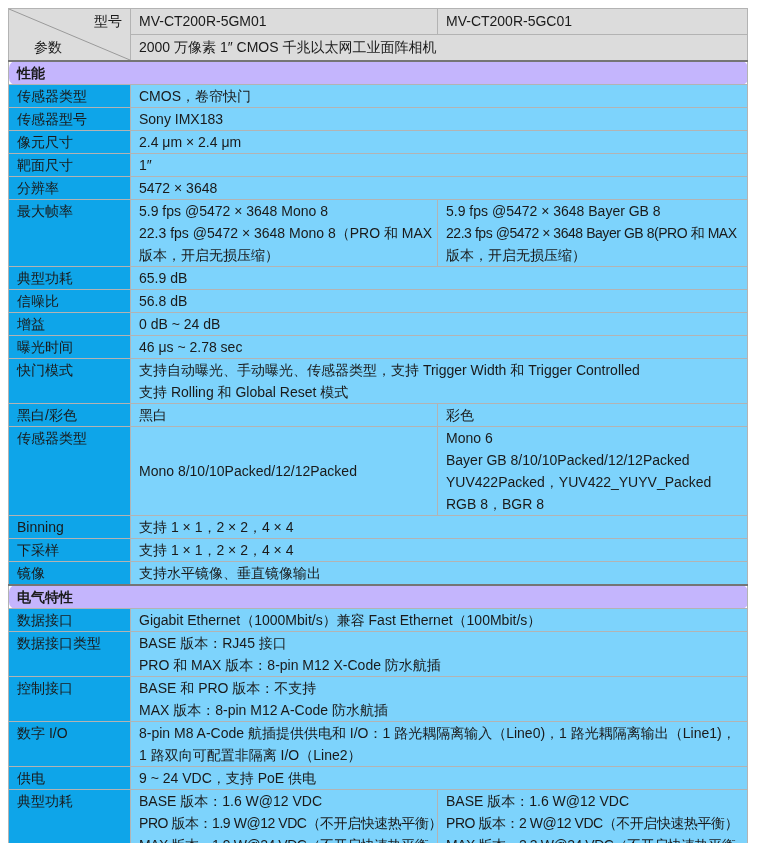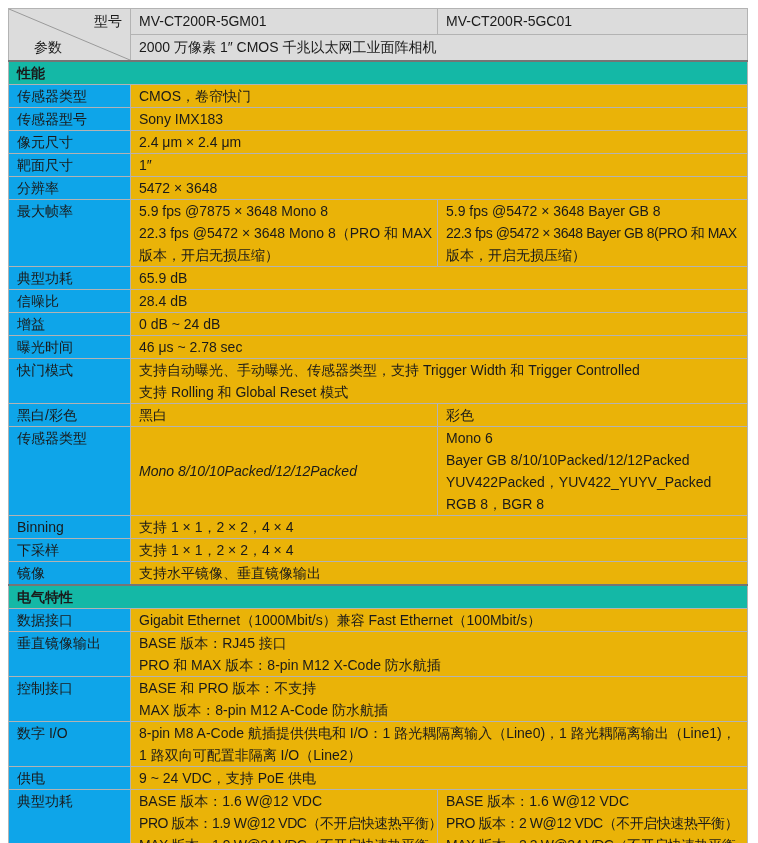--- a/index.html
+++ b/index.html
@@ -21,28 +21,29 @@
   td{
     border:1px solid #b3b3b3;
     vertical-align:top;
     padding:0 8px;
     line-height:22px;
     overflow:hidden;
     word-break:break-word;
   }
   tr.hdr td{background:#dcdcdc;height:25px;line-height:25px;}
   td.lbl{background:#0ea5e9;}
-  td.val{background:#eab308;}
+  td.val{background:#7dd3fc;}
   tr.section td{
-    background:#14b8a6;
+    background:#c4b5fd;
     font-weight:bold;
     height:22px;
     border-top:2px solid #757575;
-  }
-  td.vmid{vertical-align:middle;font-style:italic;}
+    border-radius:7px;
+  }
+  td.vmid{vertical-align:middle;}
   .line{white-space:nowrap;}
   .condensed{letter-spacing:-0.45px;}
   
   td.corner{
     position:relative;
     background:#dcdcdc;
     padding:0;
   }
   td.corner svg{position:absolute;left:0;top:0;width:100%;height:100%;display:block;}
   .c-top{position:absolute;top:0;right:8px;line-height:24px;}
@@ -96,38 +97,38 @@
     <td class="val" colspan="2">1″</td>
   </tr>
   <tr>
     <td class="lbl">分辨率</td>
     <td class="val" colspan="2">5472 × 3648</td>
   </tr>
 
   <tr>
     <td class="lbl">最大帧率</td>
     <td class="val">
-      <div class="line">5.9 fps @7875 × 3648 Mono 8</div>
+      <div class="line">5.9 fps @5472 × 3648 Mono 8</div>
       <div class="line">22.3 fps @5472 × 3648 Mono 8（PRO 和 MAX</div>
       <div class="line">版本，开启无损压缩）</div>
     </td>
     <td class="val">
       <div class="line">5.9 fps @5472 × 3648 Bayer GB 8</div>
       <div class="line condensed">22.3 fps @5472 × 3648 Bayer GB 8(PRO 和 MAX</div>
       <div class="line">版本，开启无损压缩）</div>
     </td>
   </tr>
 
   <tr>
     <td class="lbl">典型功耗</td>
     <td class="val" colspan="2">65.9 dB</td>
   </tr>
   <tr>
     <td class="lbl">信噪比</td>
-    <td class="val" colspan="2">28.4 dB</td>
+    <td class="val" colspan="2">56.8 dB</td>
   </tr>
   <tr>
     <td class="lbl">增益</td>
     <td class="val" colspan="2">0 dB ~ 24 dB</td>
   </tr>
   <tr>
     <td class="lbl">曝光时间</td>
     <td class="val" colspan="2">46 μs ~ 2.78 sec</td>
   </tr>
 
@@ -172,21 +173,21 @@
   <tr class="section">
     <td colspan="3">电气特性</td>
   </tr>
 
   <tr>
     <td class="lbl">数据接口</td>
     <td class="val" colspan="2">Gigabit Ethernet（1000Mbit/s）兼容 Fast Ethernet（100Mbit/s）</td>
   </tr>
 
   <tr>
-    <td class="lbl">垂直镜像输出</td>
+    <td class="lbl">数据接口类型</td>
     <td class="val" colspan="2">
       <div class="line">BASE 版本：RJ45 接口</div>
       <div class="line">PRO 和 MAX 版本：8-pin M12 X-Code 防水航插</div>
     </td>
   </tr>
 
   <tr>
     <td class="lbl">控制接口</td>
     <td class="val" colspan="2">
       <div class="line">BASE 和 PRO 版本：不支持</div>

